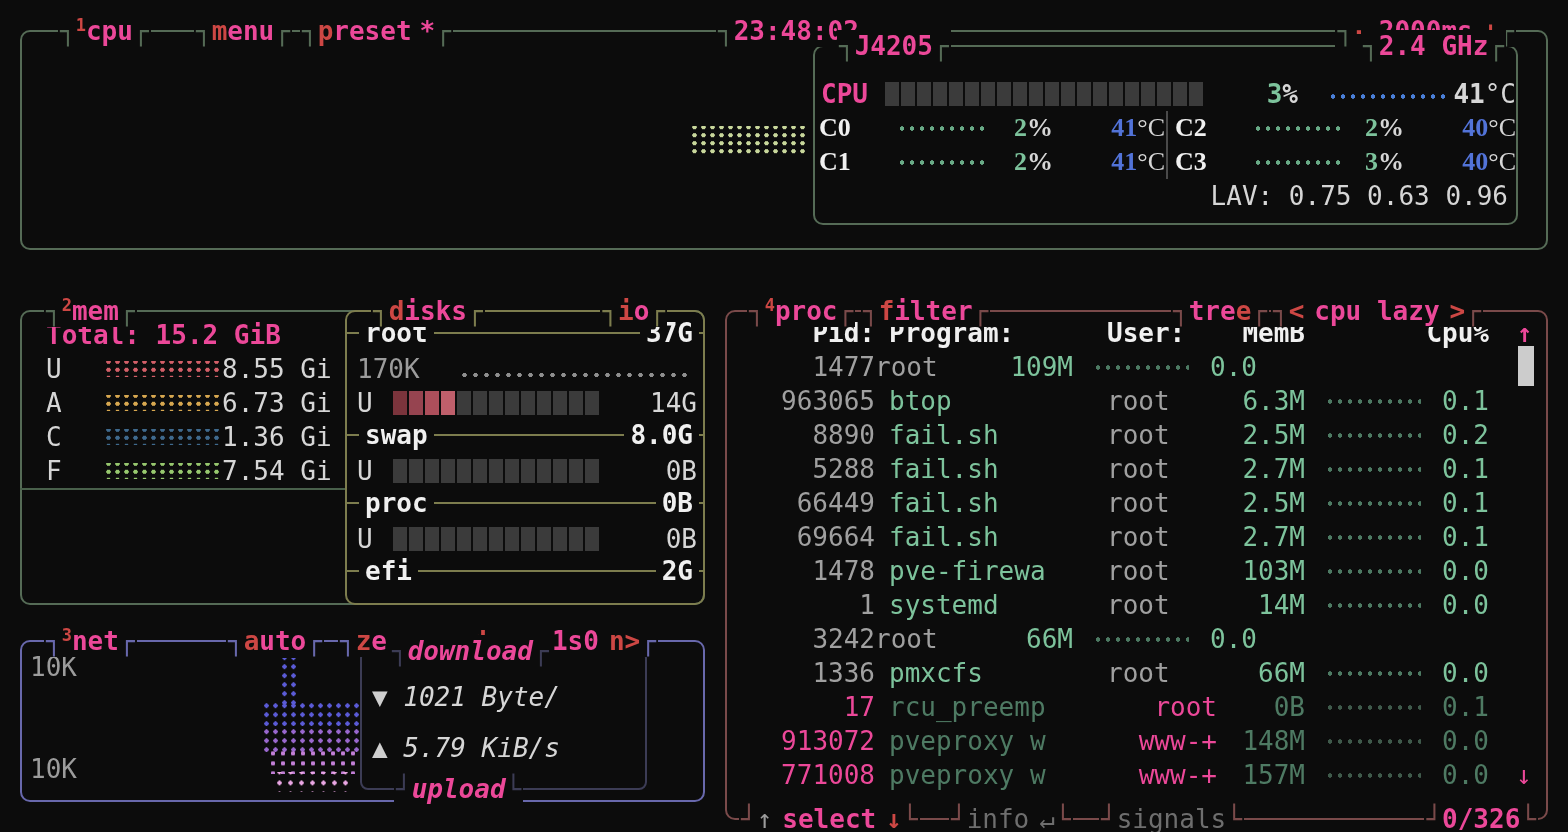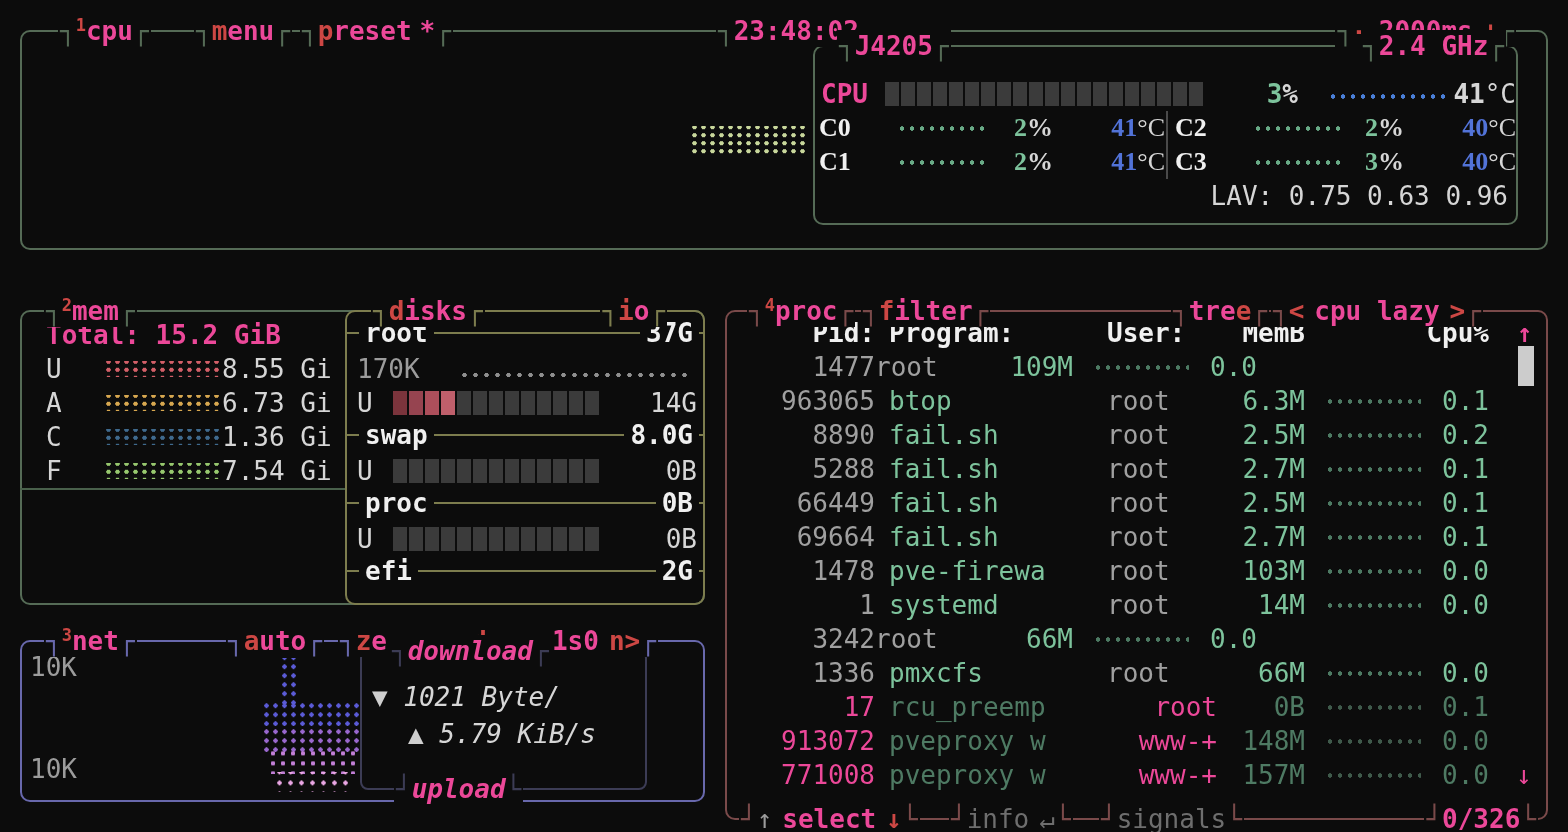--- a/index.html
+++ b/index.html
@@ -271,21 +271,21 @@
 
     <span class="abs dots dots2" style="left: 258px; top: 16px; width: 18px; height: 46px; background-size: 9px 9px; background-image: radial-gradient(circle, rgb(91, 91, 216) 2px, transparent 2.4px);"></span>
     <span class="abs dots dots2" style="left: 240px; top: 58px; width: 98px; height: 26px; background-size: 9px 9px; background-image: radial-gradient(circle, rgb(91, 91, 216) 2px, transparent 2.4px);"></span>
     <span class="abs dots dots2" style="left: 240px; top: 84px; width: 98px; height: 26px; background-size: 9px 9px; background-image: radial-gradient(circle, rgb(154, 104, 207) 2px, transparent 2.4px);"></span>
     <span class="abs dots dots2" style="left: 246px; top: 108px; width: 92px; height: 24px; background-size: 10px 10px; background-image: radial-gradient(circle, rgb(194, 127, 214) 2px, transparent 2.4px);"></span>
     <span class="abs dots dots2" style="left: 252px; top: 130px; width: 80px; height: 20px; background-size: 11px 11px; background-image: radial-gradient(circle, rgb(233, 166, 227) 2px, transparent 2.4px);"></span>
 
     <div class="box" style="--bc:#3c3c55;left:338px;top:8px;width:287px;height:140px;border-radius:8px;font-style:italic;">
       <div class="t" style="left:28px"><span class="b w">download</span></div>
       <div class="abs" style="left:10px;top:28px;"><span style="color:#cfcfcf">▼</span>&nbsp;<span class="wt">1021 Byte/</span></div>
-      <div class="abs" style="left:10px;top:65px;margin-left:36px;"><span style="color:#cfcfcf">▲</span>&nbsp;<span class="wt">5.79 KiB/s</span></div>
+      <div class="abs" style="left:10px;top:79px;"><span style="color:#cfcfcf">▲</span>&nbsp;<span class="wt">5.79 KiB/s</span></div>
       <div class="tb" style="left:32px"><span class="b w">upload</span></div>
     </div>
   </div>
 
   <div class="box" style="--bc:#7a4a4a;left:725px;top:310px;width:823px;height:510px;">
     <div class="t" style="left:20px"><sup class="k">4</sup><span class="b w">proc</span></div>
     <div class="t" style="left:134px"><span class="b rd">f</span><span class="b w">ilter</span></div>
     <div class="t" style="left:444px"><span class="b w">tre</span><span class="b rd">e</span></div>
     <div class="t" style="left:544px"><span class="b rd">&lt;</span><span class="b w sp">cpu lazy</span><span class="b rd sp">&gt;</span></div>
 

